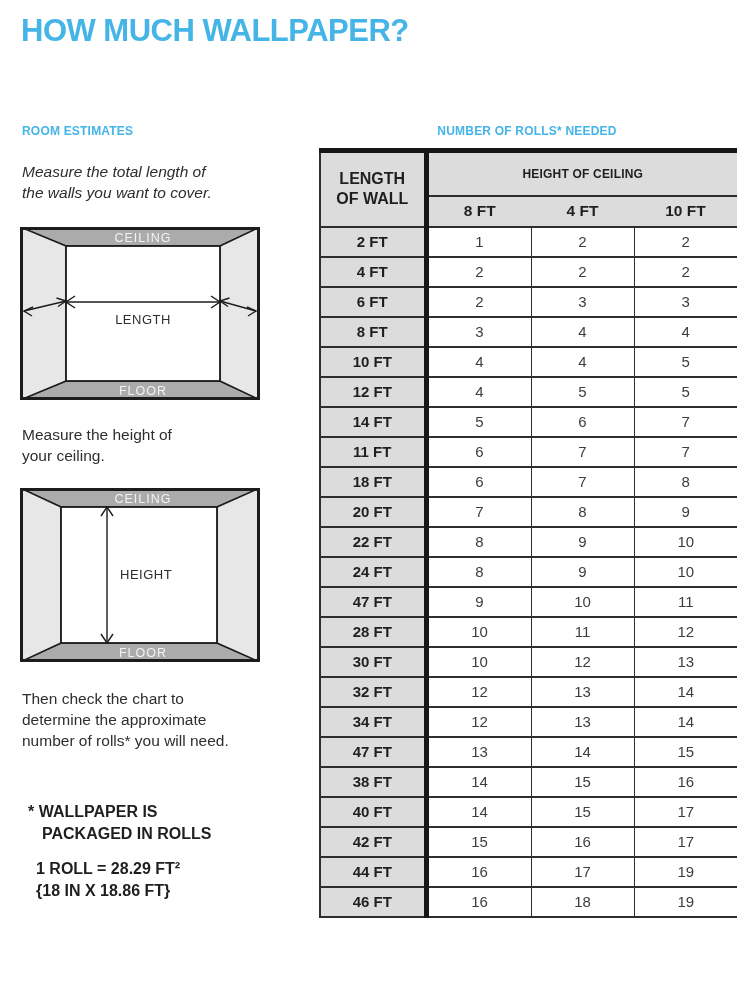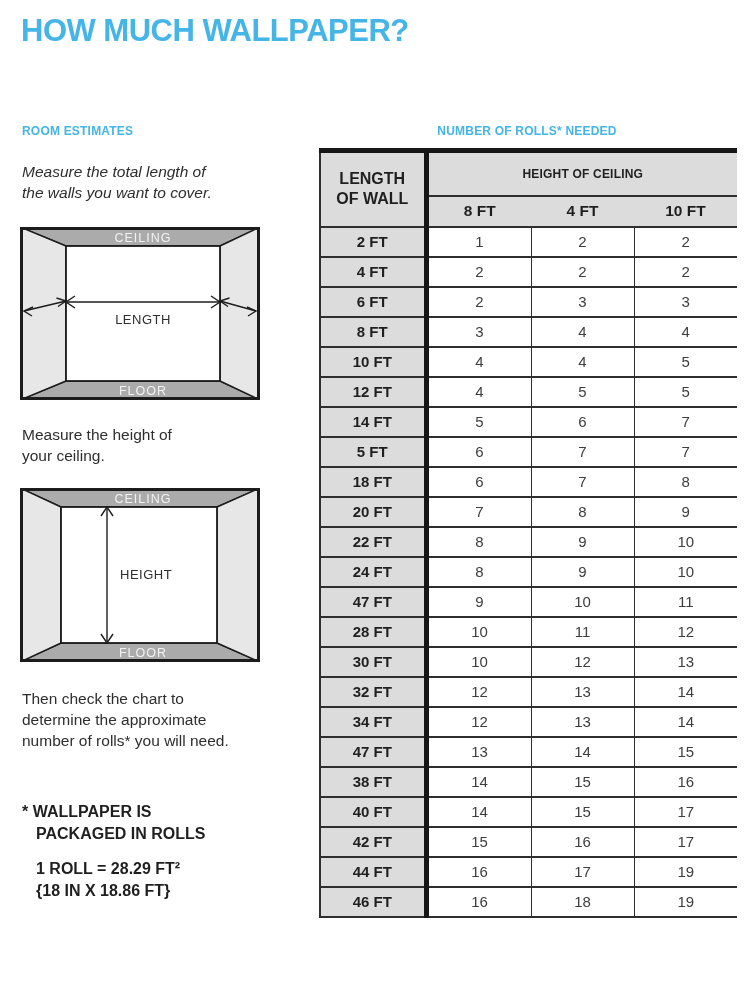--- a/index.html
+++ b/index.html
@@ -32,21 +32,21 @@
   }
   .step1 { top: 161px; font-style: italic; }
   .step2 { top: 424px; }
   .step3 { top: 688px; }
 
   .diagram { position: absolute; left: 20px; }
   .diagram1 { top: 227px; }
   .diagram2 { top: 488px; }
 
   .footnote {
-    position: absolute; left: 22px; top: 801px; width: 280px;
+    position: absolute; left: 28px; top: 801px; width: 280px;
     font-size: 16px; font-weight: bold; color: #1f1f1f;
     line-height: 21.5px; white-space: pre-line;
     padding-left: 14px; text-indent: -14px;
   }
   .roll-info {
     position: absolute; left: 36px; top: 858px; width: 280px;
     font-size: 16px; font-weight: bold; color: #1f1f1f;
     line-height: 21.5px; white-space: pre-line;
   }
 
@@ -216,21 +216,21 @@
           <td>5</td>
           <td>5</td>
         </tr>
         <tr>
           <th>14 FT</th>
           <td>5</td>
           <td>6</td>
           <td>7</td>
         </tr>
         <tr>
-          <th>5 FT</th>
+          <th>11 FT</th>
           <td>6</td>
           <td>7</td>
           <td>7</td>
         </tr>
         <tr>
           <th>18 FT</th>
           <td>6</td>
           <td>7</td>
           <td>8</td>
         </tr>

